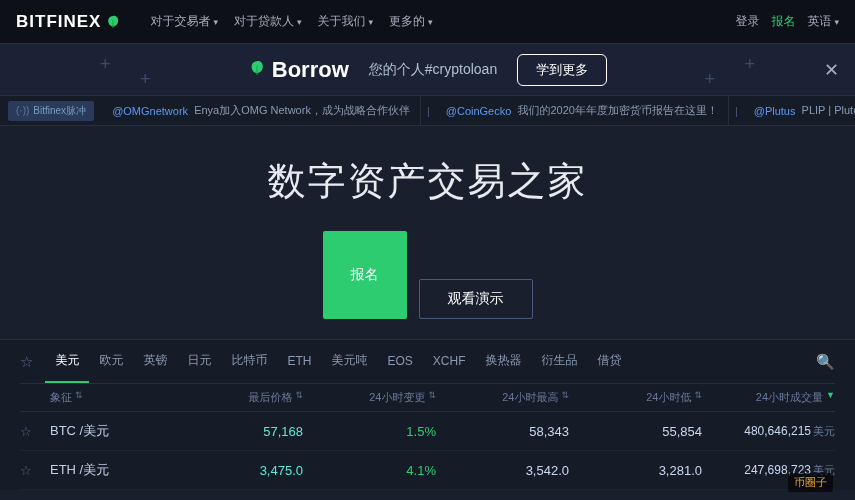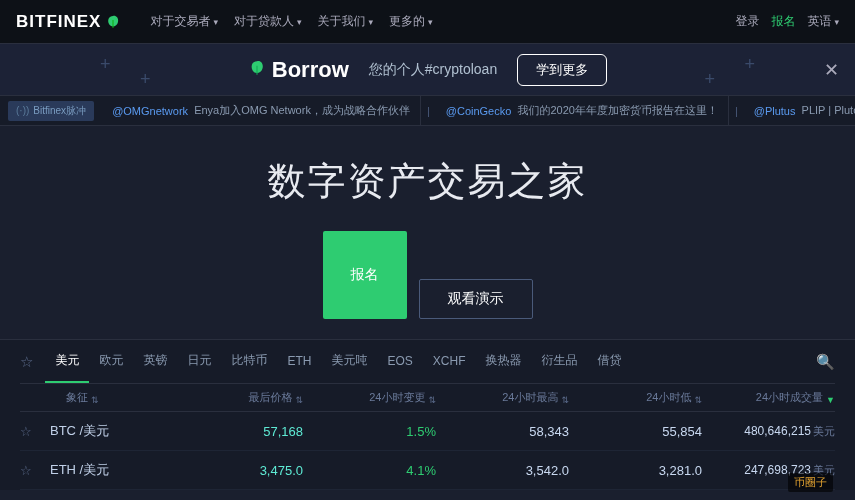--- a/index.html
+++ b/index.html
@@ -259,23 +259,22 @@
     .table-header {
       display: grid;
       grid-template-columns: 30px 120px 1fr 1fr 1fr 1fr 1fr;
       padding: 6px 0;
       font-size: 11px;
       color: #6a7a9a;
       border-bottom: 1px solid #2a2f3e;
     }
     .table-header .col {
       display: flex;
-      align-items: flex-end;
+      align-items: flex-start;
       gap: 3px;
-      margin-left: 16px;
     }
     .table-header .col:not(:first-child):not(:nth-child(2)) {
       justify-content: flex-end;
     }
     .sort-arrow { font-size: 9px; color: #5a6a8a; }
     .sort-arrow-down { color: #2ecc71; }
 
     .table-row {
       display: grid;
       grid-template-columns: 30px 120px 1fr 1fr 1fr 1fr 1fr;

